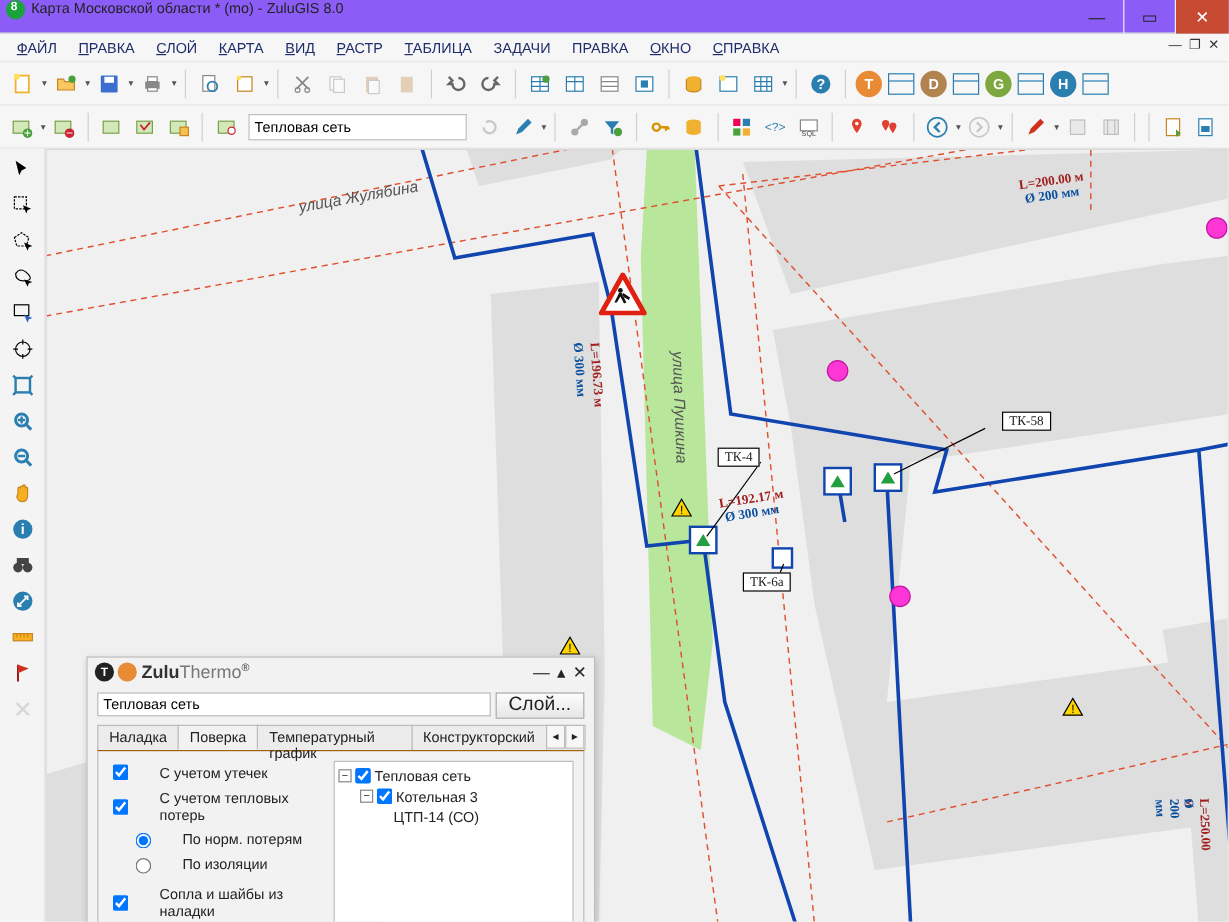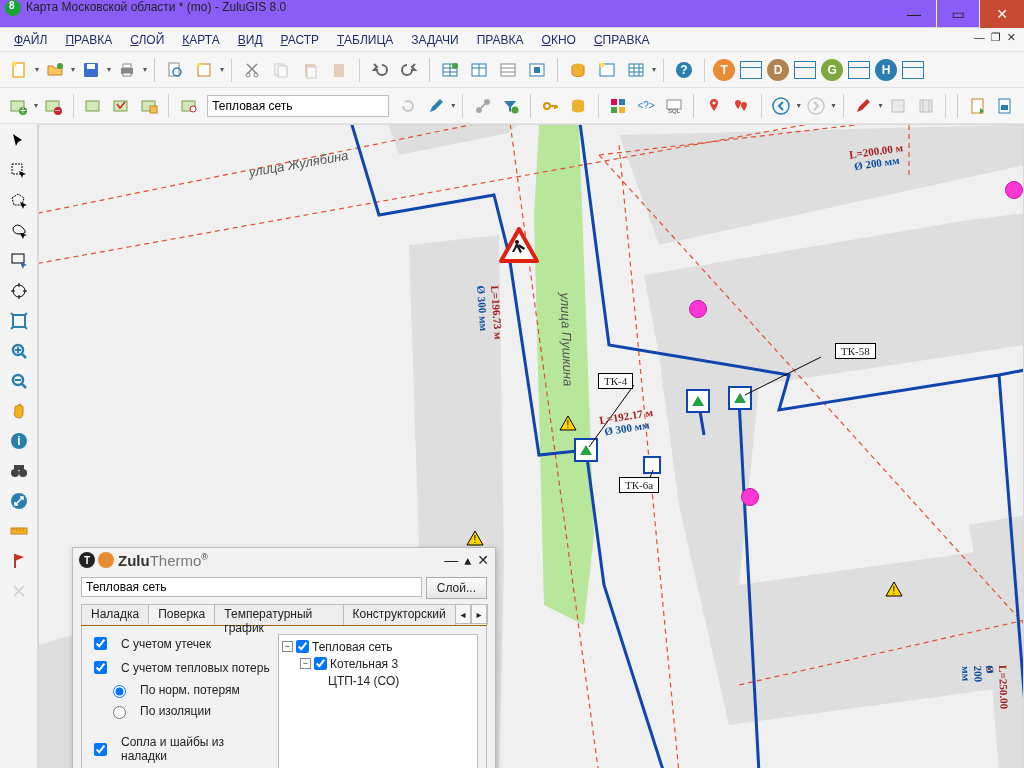--- a/index.html
+++ b/index.html
@@ -37,30 +37,30 @@
 .mini-warn{position:absolute;width:18px;height:16px}
 .pink-dot{position:absolute;width:18px;height:18px;border-radius:50%;background:#ff36d6;border:1px solid #c016a4}
 .panel{position:absolute;left:72px;top:423px;width:424px;height:290px;background:#f2f2f2;border:1px solid #bcbcbc;box-shadow:1px 2px 6px rgba(0,0,0,.2)}
 .panel-hd{height:24px;display:flex;align-items:center;padding:0 6px}
 .zt-logo{font-size:15px;color:#333;margin-left:4px}
 .zt-logo b{font-weight:600}
 .panel-hd .icons{margin-left:auto;display:flex;gap:6px;font-size:14px;color:#222}
 .panel-body{padding:5px 8px}
 .namefield{display:flex;gap:4px;margin-bottom:5px}
 .namefield input{flex:1;height:20px;border:1px solid #b8b8b8;background:#fff;padding:0 4px;font-size:12px}
-.btn{height:22px;border:1px solid #aaa;background:linear-gradient(#fdfdfd,#e6e6e6);padding:0 10px;font-size:12px;display:inline-flex;align-items:center;justify-content:center}
+.btn{height:22px;border:1px solid #aaa;background:linear-gradient(#fdfdfd,#e6e6e6);padding:0 10px;font-size:16px;display:inline-flex;align-items:center;justify-content:center}
 .tabs-wrap{position:relative}
 .tabrow{display:flex;border-bottom:5px solid #a16207;position:relative;height:22px}
 .tab{border:1px solid #bcbcbc;border-bottom:none;padding:2px 9px;font-size:12px;background:#ececec;margin-right:-1px;height:21px}
 .tab.active{background:#f2f2f2;border-bottom:1px solid #f2f2f2;position:relative;z-index:1}
 .tabarrows{position:absolute;right:0;top:0;display:flex}
 .tabarrow{width:16px;height:20px;border:1px solid #bcbcbc;background:#f7f7f7;display:flex;align-items:center;justify-content:center;font-size:10px}
 .tab-content{border:1px solid #bcbcbc;border-top:none;padding:8px;height:180px;display:flex;gap:8px;position:relative}
 .opts{width:180px;font-size:12px;display:flex;flex-direction:column;gap:5px}
-.opts label{display:flex;align-items:center;gap:11px}
+.opts label{display:flex;align-items:center;gap:23px}
 .opts .indent{margin-left:18px}
 .tree{flex:1;border:1px solid #bcbcbc;background:#fff;font-size:12px;padding:3px}
 .tree-row{display:flex;align-items:center;gap:3px;height:17px}
 .tree-row .exp{width:11px;height:11px;border:1px solid #888;display:flex;align-items:center;justify-content:center;font-size:9px;line-height:9px}
 .tree-row input{margin:0}
 </style>
 </head>
 <body>
 
 <div class="titlebar">

